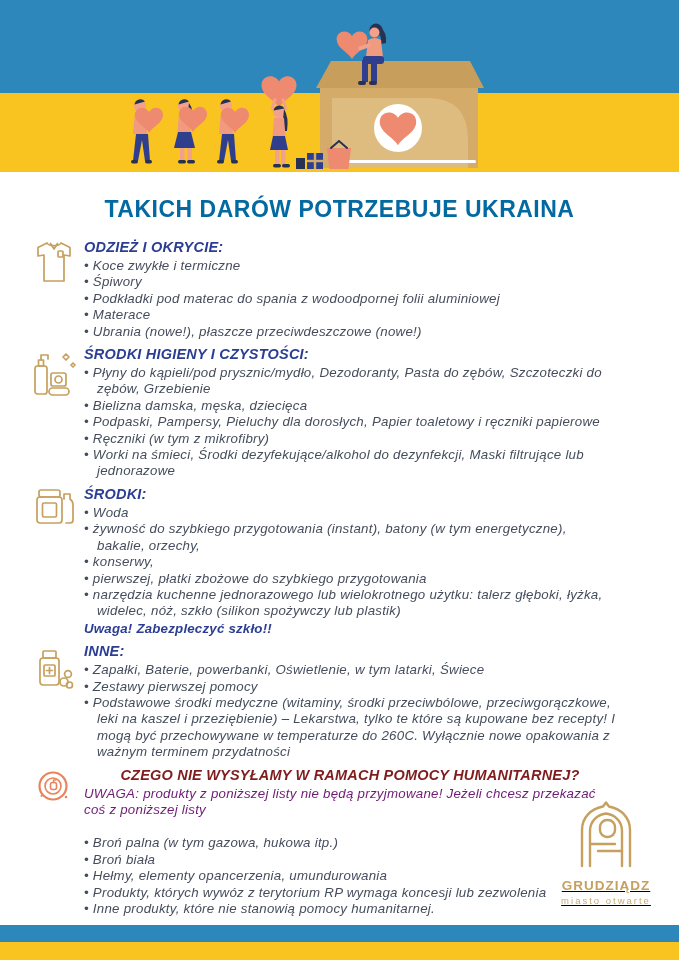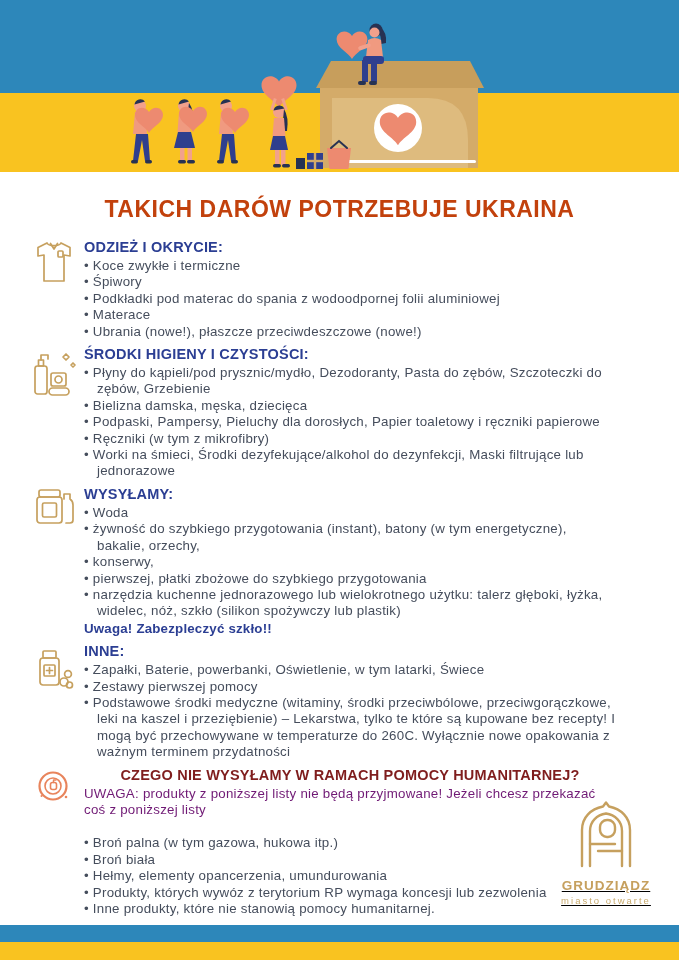--- a/index.html
+++ b/index.html
@@ -1,22 +1,22 @@
 <!DOCTYPE html>
 <html><head>
 <meta charset="utf-8">
 <style>
   html,body{margin:0;padding:0;background:#e9e9e9;}
   .page{position:relative;width:679px;height:960px;background:#ffffff;overflow:hidden;
         font-family:"Liberation Sans", sans-serif;margin:0 auto;}
   .hero{width:679px;height:172px;display:block;}
-  .title{margin:24px 10px 16px;text-align:center;color:#c2410c;font-size:23px;
+  .title{margin:24px 10px 16px;text-align:center;color:#0369a1;font-size:23px;
          font-weight:bold;letter-spacing:.5px;}
   .sections{padding-left:30px;}
-  .sec{display:flex;margin-bottom:6px;}
+  .sec{display:flex;margin-bottom:6px;font-style:italic;}
   .sec-icon{flex:0 0 48px;width:48px;margin-right:6px;display:flex;
             justify-content:center;align-items:flex-start;padding-top:1px;}
   .sec-body{width:532px;}
   .sec h2{margin:0 0 3px;color:#2b3e93;font-size:14.5px;font-weight:bold;letter-spacing:.2px;}
   .sec h2.orange{color:#7f1d1d;text-align:center;}
   .items{list-style:none;margin:0;padding:0;color:#454d5c;font-size:13.3px;
          line-height:16.4px;letter-spacing:.25px;}
   .items li{padding-left:13px;text-indent:-13px;}
   .items li::before{content:"• ";}
   .note{margin:1px 0 0;color:#2b3e93;font-weight:bold;font-size:13.3px;line-height:16.4px;letter-spacing:.2px;}
@@ -175,21 +175,21 @@
     <section class="sec">
       <div class="sec-icon">
         <svg width="44" height="42" viewBox="0 0 44 42" class="gold-icon">
           <rect x="5" y="10" width="25" height="26" rx="3"></rect>
           <rect x="7" y="3" width="21" height="7" rx="2"></rect>
           <rect x="10.5" y="16" width="14" height="14" rx="1.5"></rect>
           <path d="M32 12 v-5 h6 v5 q3 2 3 6 v15 a3 3 0 0 1 -3 3 h-4"></path>
         </svg>
       </div>
       <div class="sec-body">
-        <h2>WYSYŁAMY:</h2>
+        <h2>ŚRODKI:</h2>
         <ul class="items">
             <li>Woda</li>
             <li>żywność do szybkiego przygotowania (instant), batony (w tym energetyczne), bakalie, orzechy,</li>
             <li>konserwy,</li>
             <li>pierwszej, płatki zbożowe do szybkiego przygotowania</li>
             <li>narzędzia kuchenne jednorazowego lub wielokrotnego użytku: talerz głęboki, łyżka, widelec, nóż, szkło (silikon spożywczy lub plastik)</li>
           </ul>
         <p class="note">Uwaga! Zabezpleczyć szkło!!</p>
       </div>
     </section>

